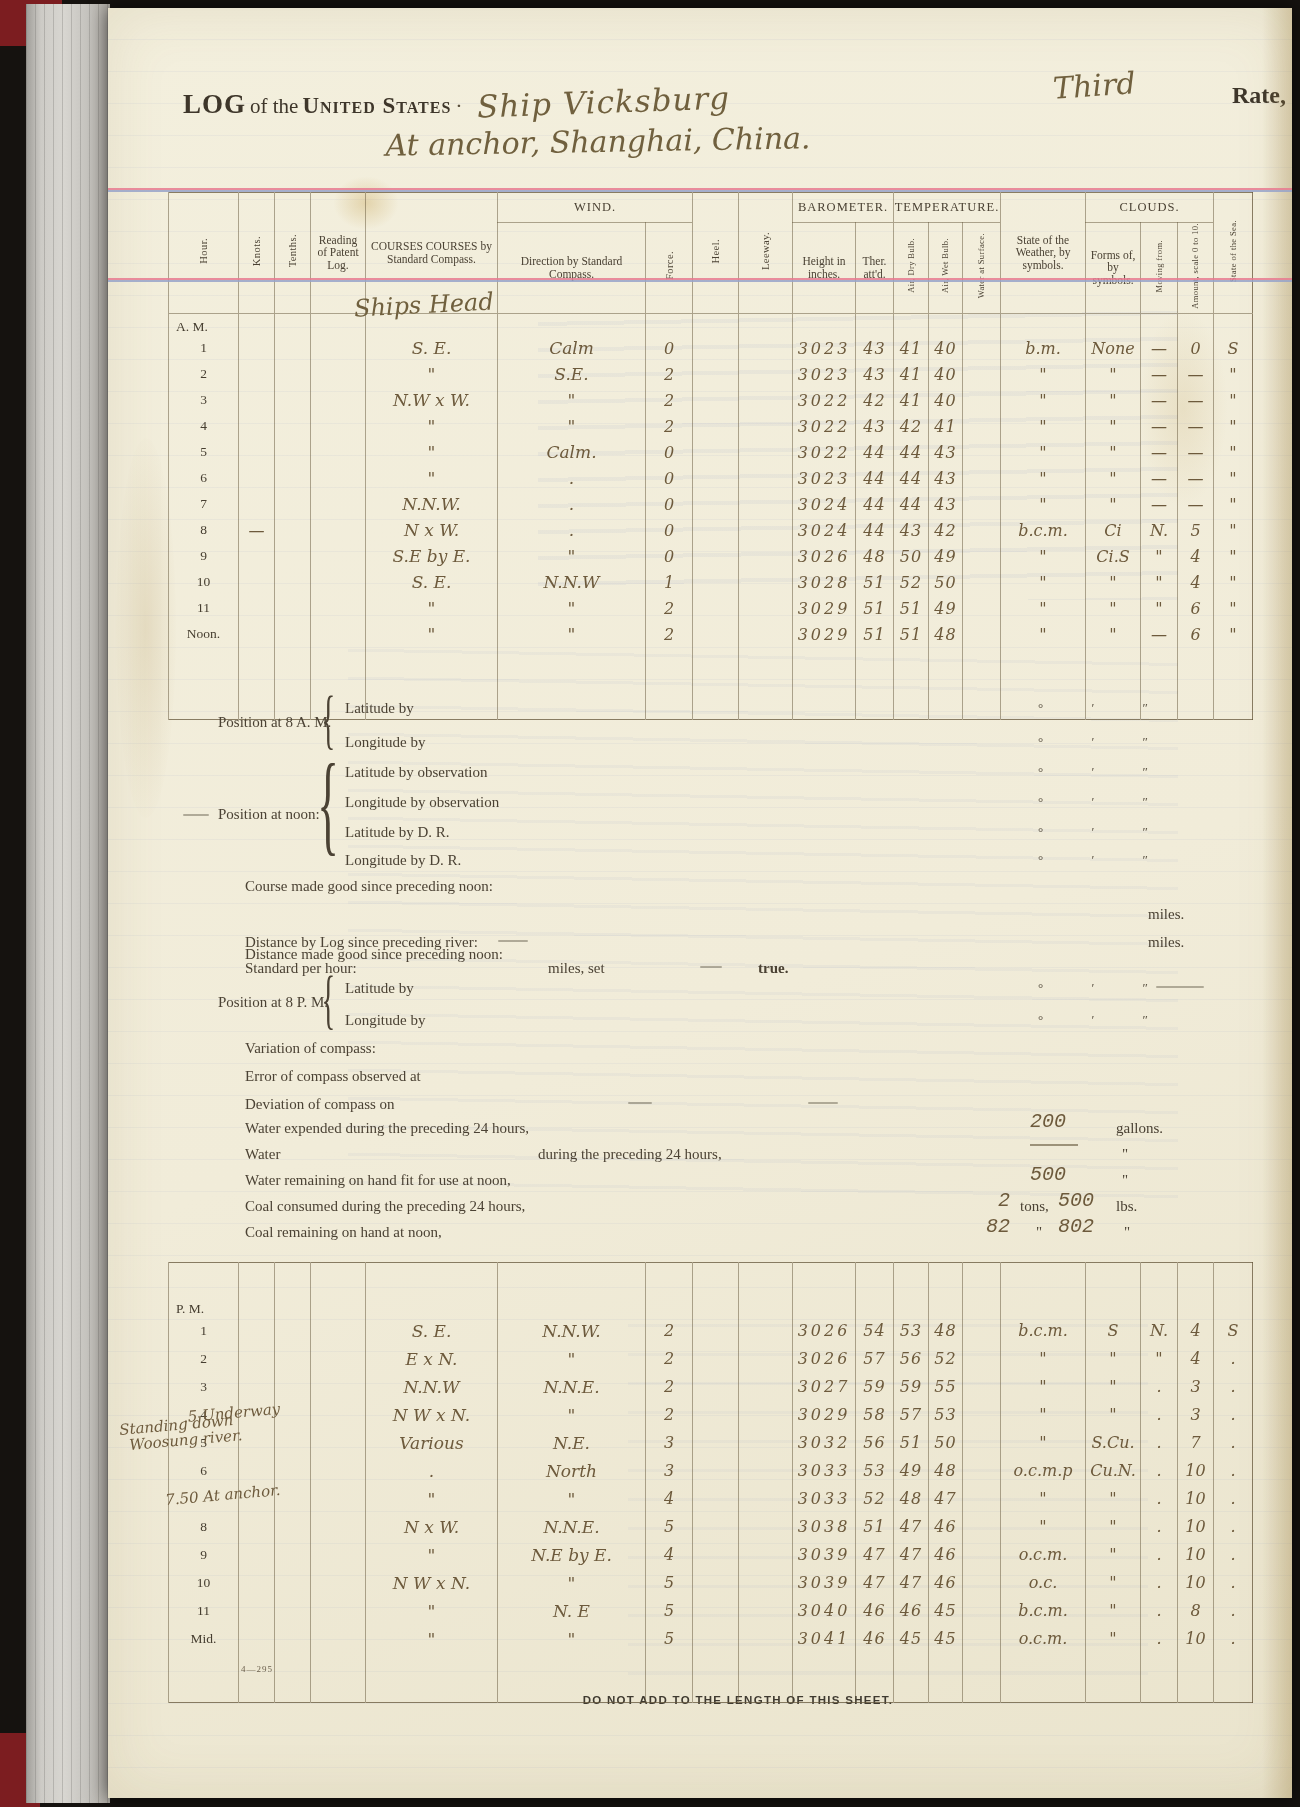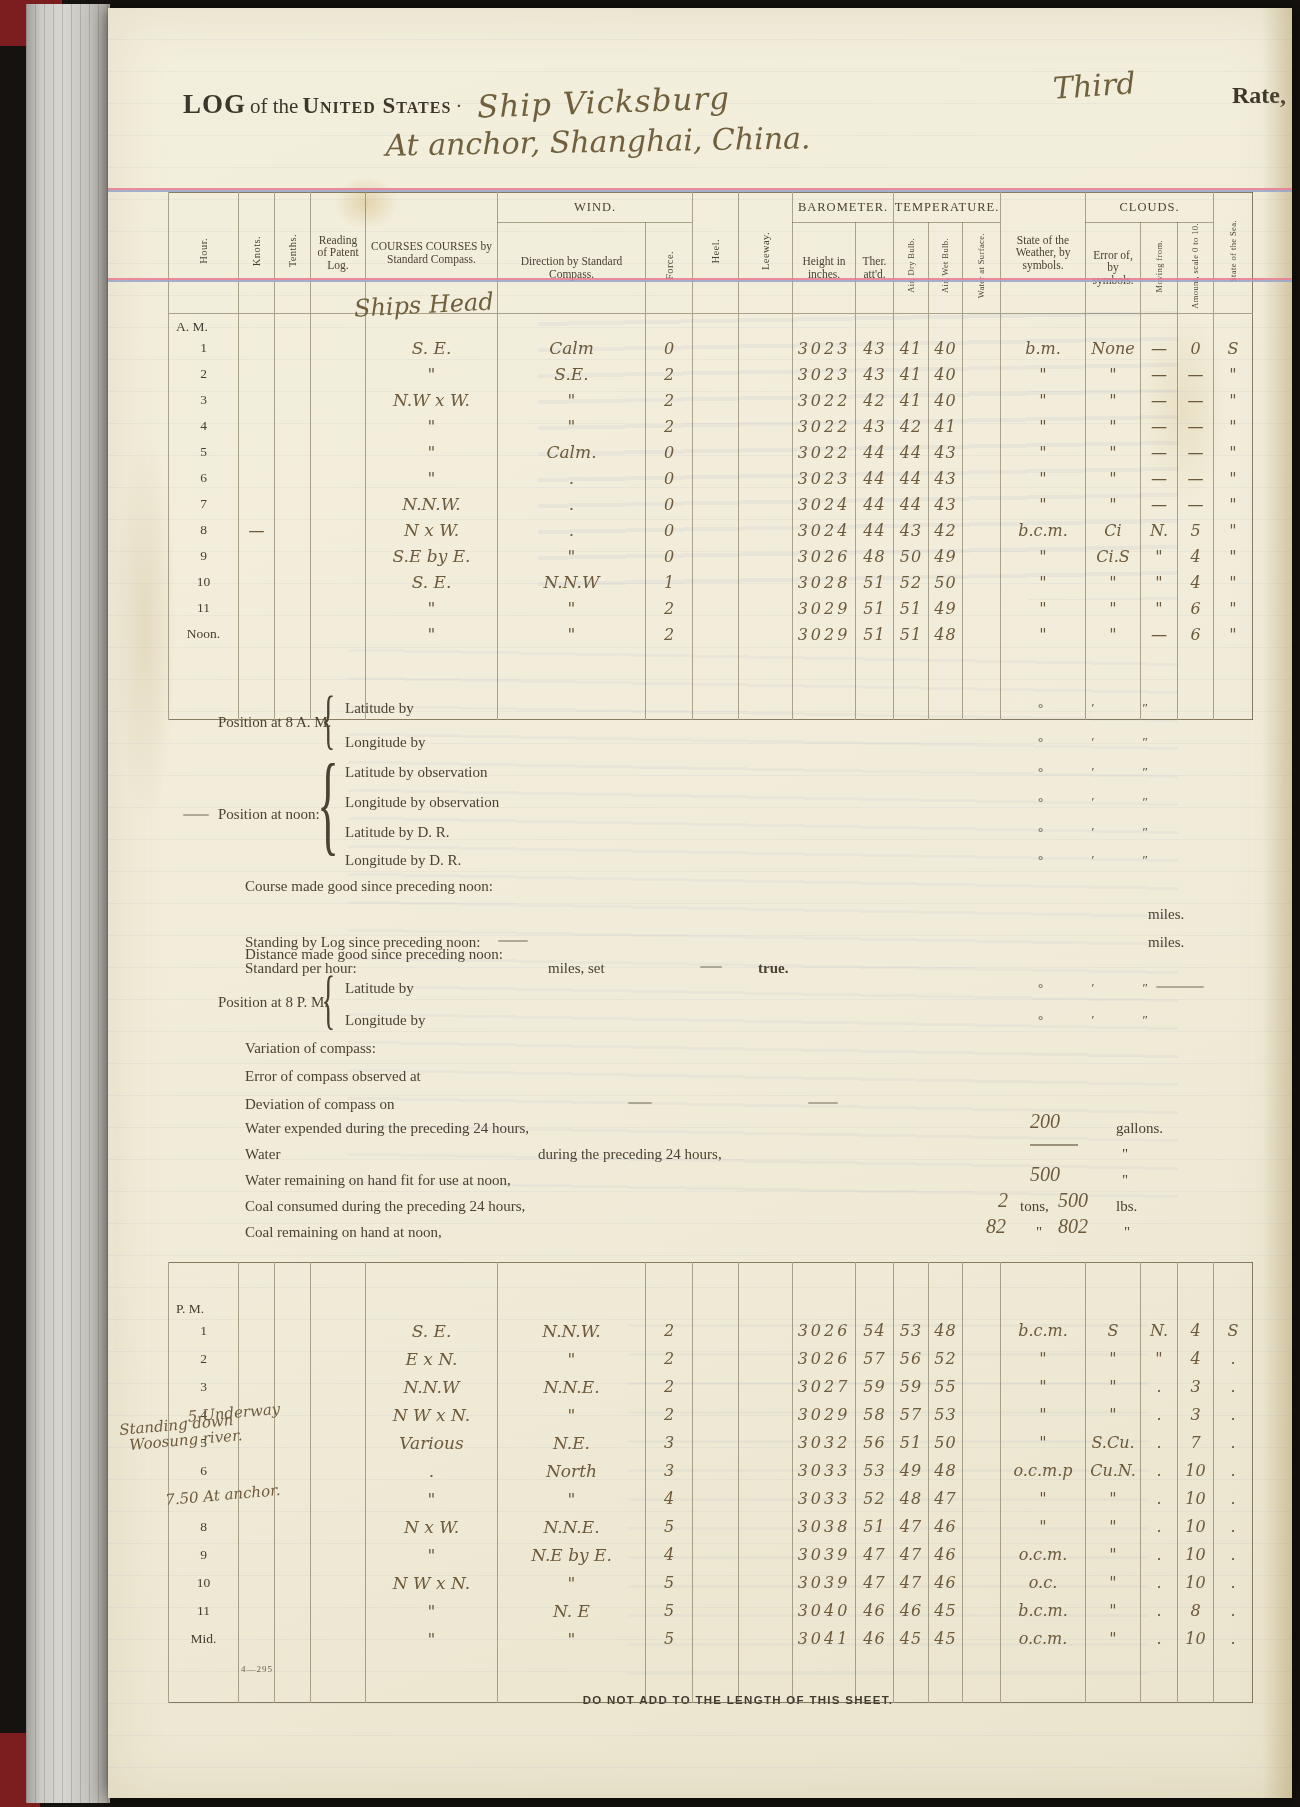--- a/index.html
+++ b/index.html
@@ -78,21 +78,21 @@
   .n-woosung{left:-40px;top:2px;}
   .n-anchor{left:-4px;top:1px;}
 
   
   .mline{position:absolute;font-size:15px;color:#4b4234;white-space:nowrap;z-index:2;}
   .brace{position:absolute;color:#4b4234;font-family:"Liberation Serif",serif;z-index:2;}
   .br2{font-size:52px;transform:scale(.55,1.25);}
   .br4{font-size:100px;transform:scale(.45,1.12);}
   .degs{position:absolute;left:930px;width:110px;display:flex;justify-content:space-between;
         font-size:13px;color:#5a5142;z-index:2;}
-  .mid-hw{position:absolute;font-family:Liberation Serif, serif;font-style:italic;font-size:20px;
+  .mid-hw{position:absolute;font-family:Liberation Mono, monospace;font-style:italic;font-size:20px;
         color:#6d5a3c;white-space:nowrap;z-index:2;}
   .blankline{position:absolute;border-bottom:2px solid rgba(100,86,58,.6);z-index:2;}
   .smudge{position:absolute;height:2px;background:rgba(95,88,70,.45);border-radius:1px;z-index:2;}
   .bold{font-weight:bold;}
 
   .form-number{position:absolute;left:133px;top:1656px;font-size:9px;color:#6b5f4c;letter-spacing:1px;}
   .footer{position:absolute;left:400px;top:1686px;width:460px;text-align:center;
      font-family:"Liberation Sans",sans-serif;font-size:11.5px;font-weight:bold;
      letter-spacing:1.3px;color:#3f3a30;}
 </style>
@@ -170,21 +170,21 @@
           <th rowspan="2"><span class="rot tiny">State of the Sea.</span></th>
         </tr>
         <tr class="h2">
           <th class="small-h">Direction by Standard Compass.</th>
           <th><span class="rot">Force.</span></th>
           <th class="small-h">Height in inches.</th>
           <th class="small-h">Ther. att'd.</th>
           <th><span class="rot tiny">Air, Dry Bulb.</span></th>
           <th><span class="rot tiny">Air, Wet Bulb.</span></th>
           <th><span class="rot tiny">Water at Surface.</span></th>
-          <th class="small-h">Error of, by symbols.</th>
+          <th class="small-h">Forms of, by symbols.</th>
           <th><span class="rot tiny">Moving from.</span></th>
           <th><span class="rot tiny">Amount, scale 0 to 10.</span></th>
         </tr>
       </thead>
       <tbody>
           <tr class="label-row">
             <td class="c-hour">
               <span class="printed-hour">A. M.</span>
             </td>
             <td class="c-knots"></td>
@@ -835,21 +835,21 @@
         </div>
       <div class="degs" style="top:844px">
           <span>°</span>
           <span>′</span>
           <span>″</span>
         </div>
 
       <div class="mline" style="left:137px;top:870px">Course made good since preceding noon:</div>
       <div class="mline" style="left:137px;top:938px">Distance made good since preceding noon:</div>
       <div class="mline" style="left:1040px;top:898px">miles.</div>
-      <div class="mline" style="left:137px;top:926px">Standing by Log since preceding noon:</div>
+      <div class="mline" style="left:137px;top:926px">Distance by Log since preceding river:</div>
       <div class="mline" style="left:1040px;top:926px">miles.</div>
 
       <div class="mline" style="left:137px;top:952px">Standard per hour:</div>
       <div class="mline" style="left:440px;top:952px">miles, set</div>
       <div class="mline bold" style="left:650px;top:952px">true.</div>
 
       <div class="mline" style="left:110px;top:986px">Position at 8 P. M.</div>
       <div class="brace br2" style="left:208px;top:962px">{</div>
       <div class="mline" style="left:237px;top:972px">Latitude by</div>
       <div class="mline" style="left:237px;top:1004px">Longitude by</div>

